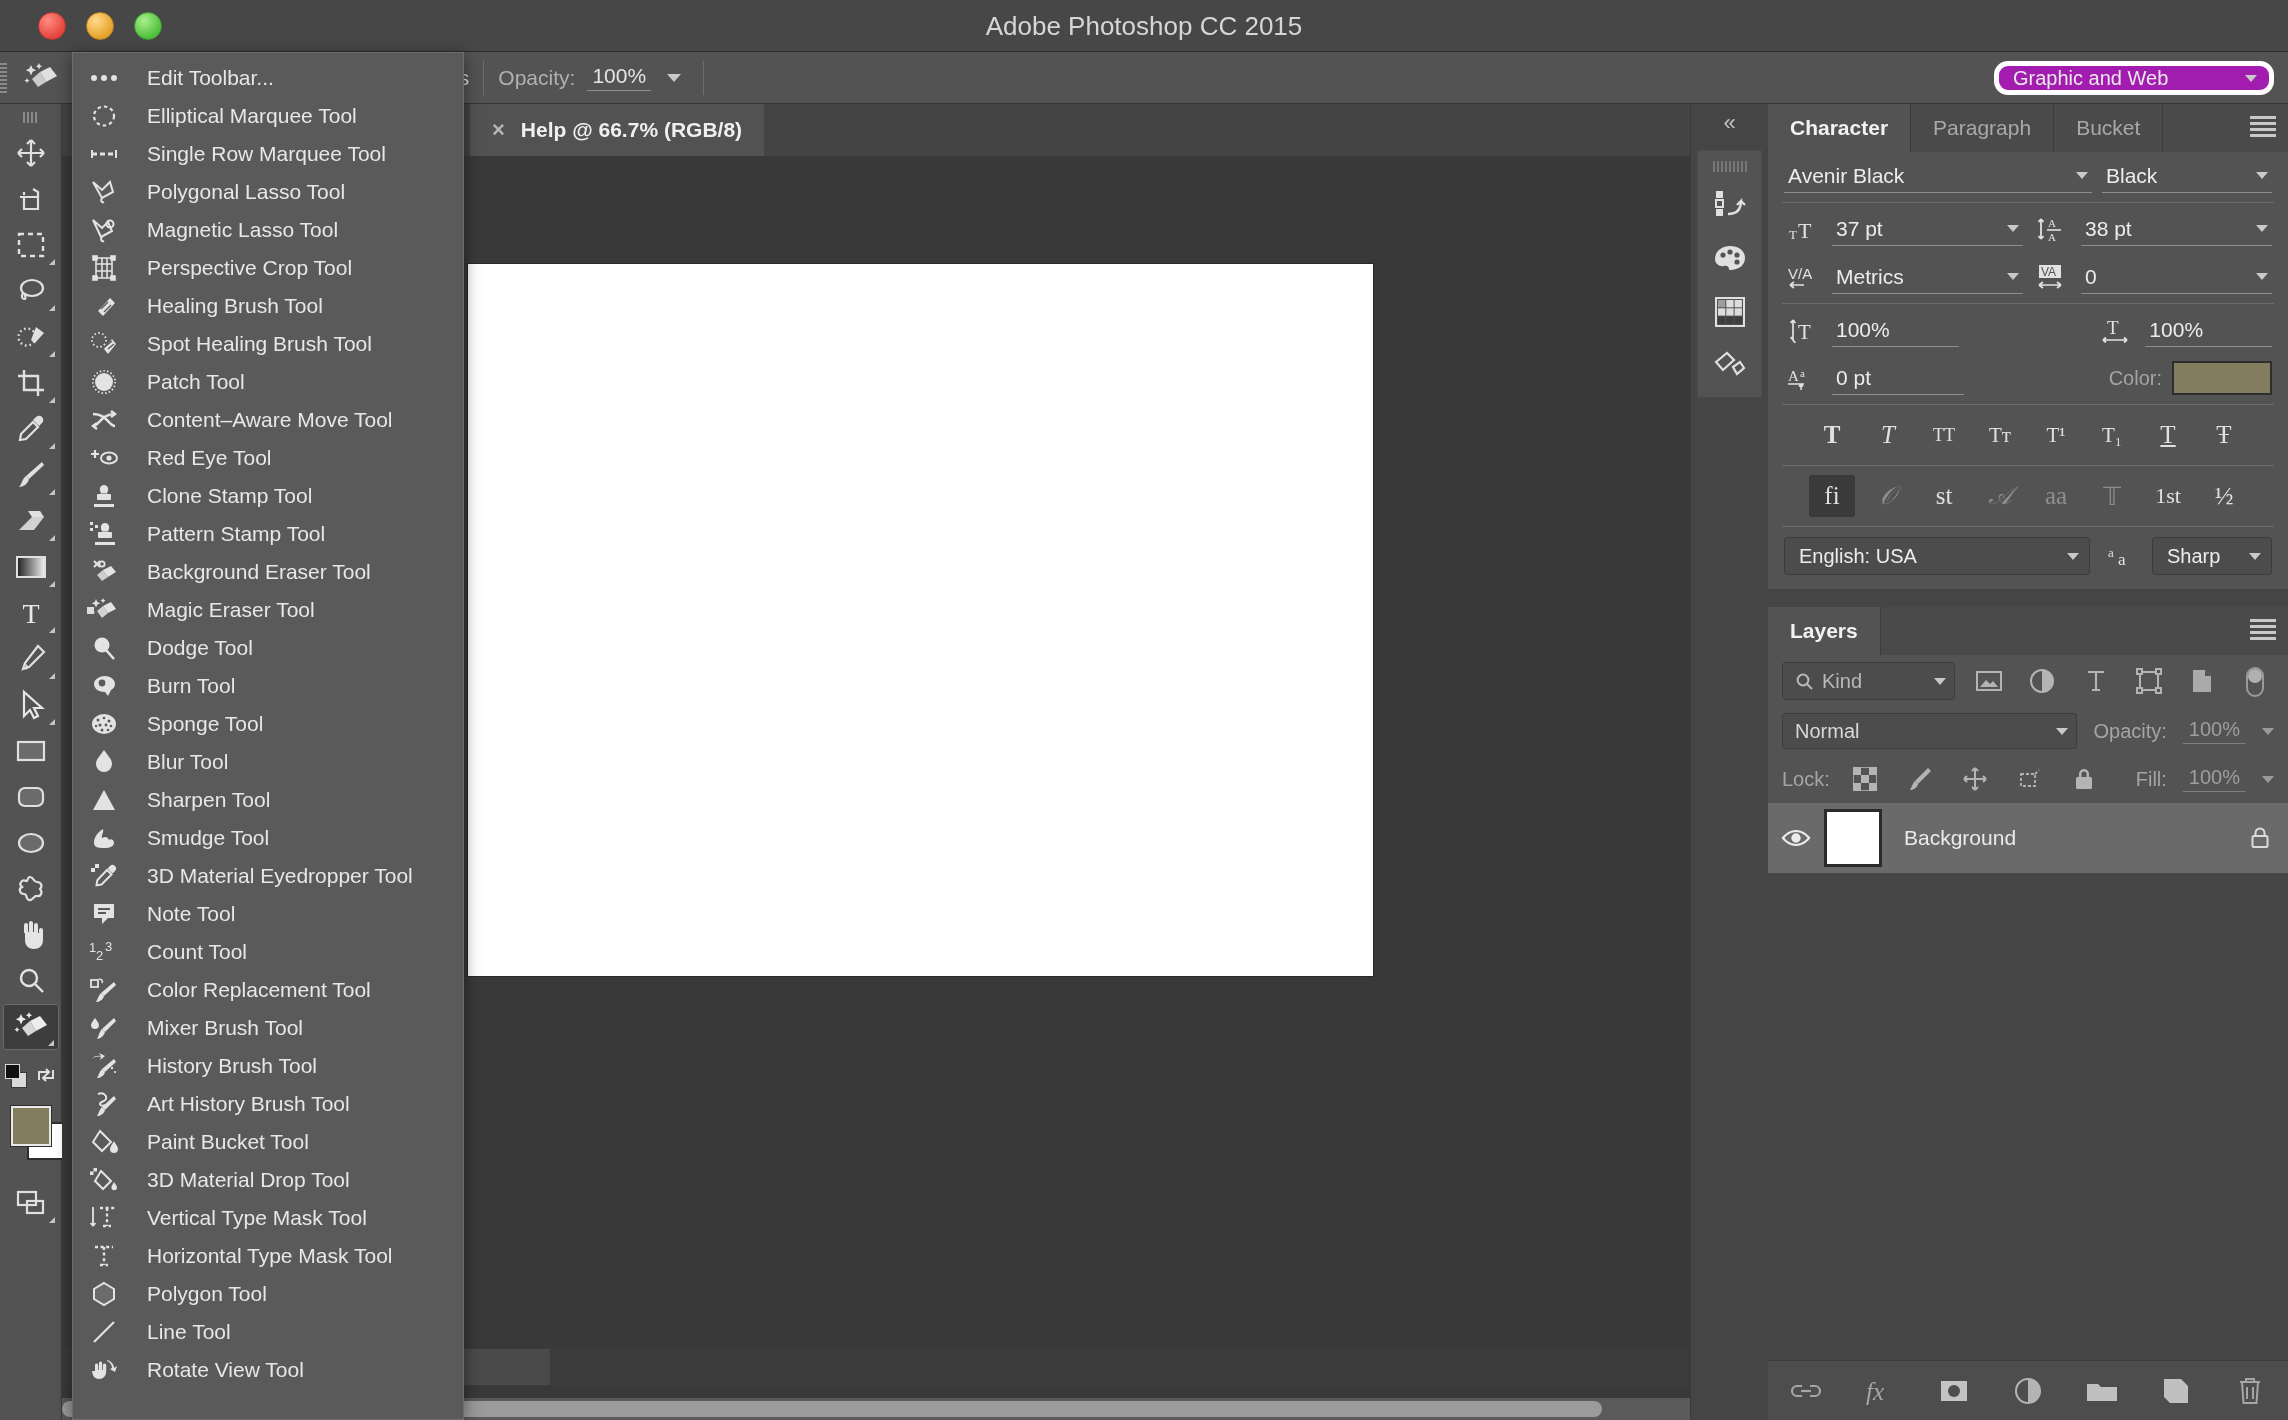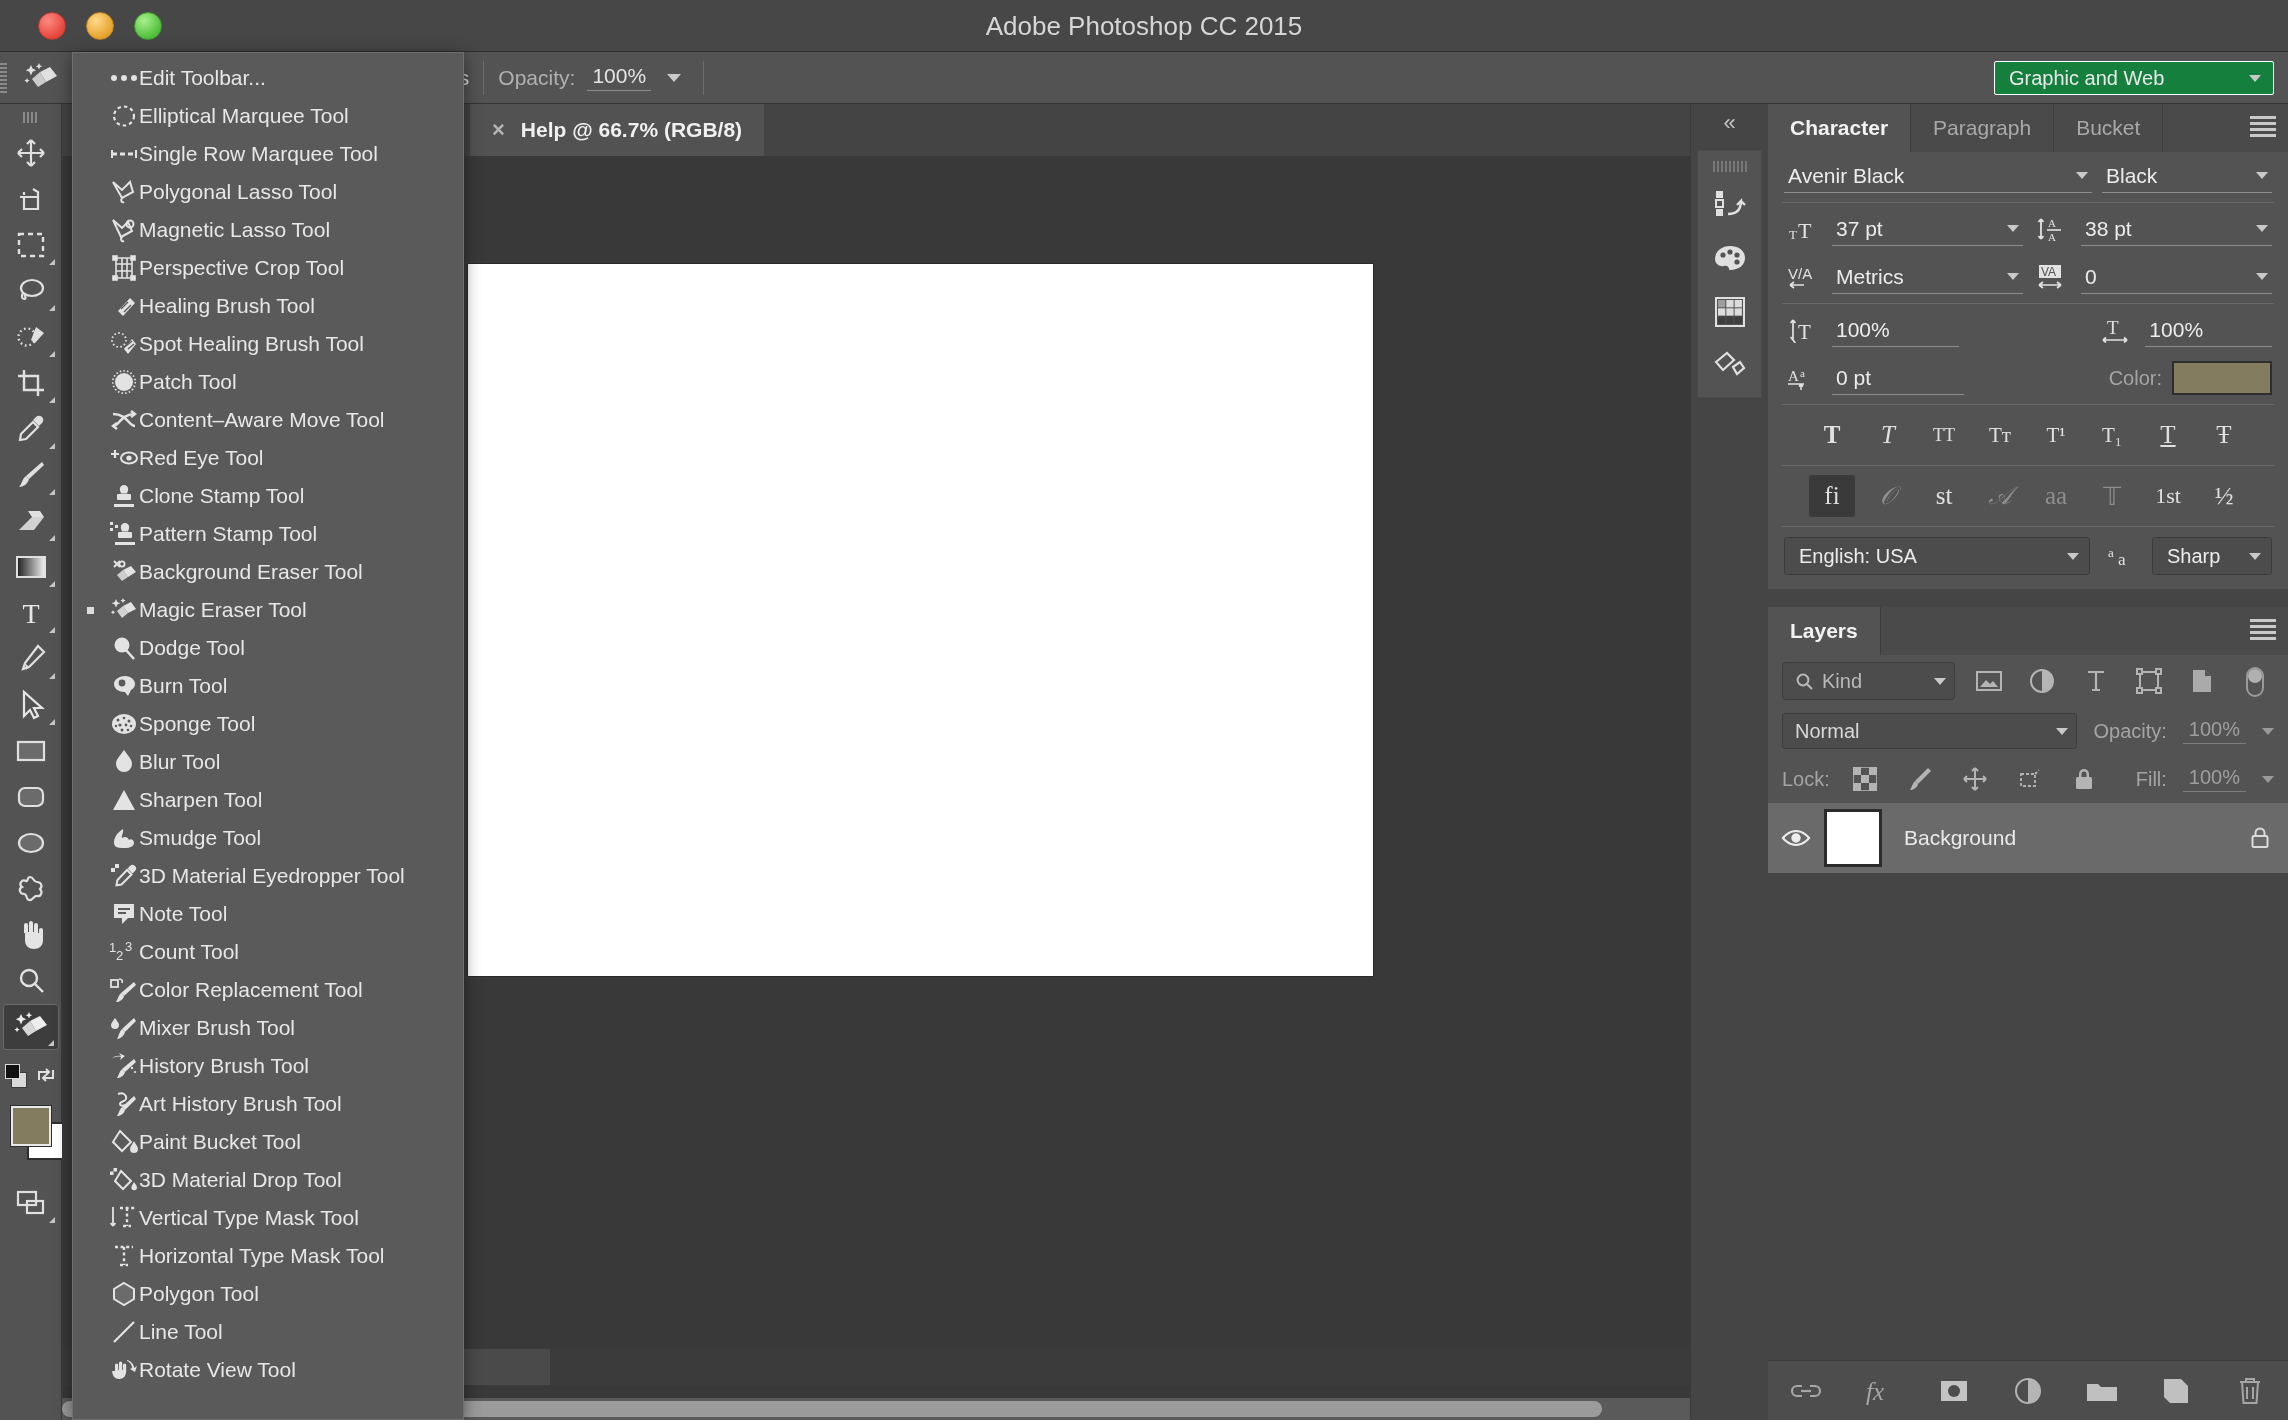--- a/index.html
+++ b/index.html
@@ -49,21 +49,21 @@
           display:flex; align-items:center; justify-content:center; }
   .cbox.on { background:#e2e2e2; border-color:#e2e2e2; }
   .cbox.on::after { content:"✓"; color:#2d2d2d; font-size:16px; line-height:1; font-weight:bold;}
   .ob-label { color:#b0b0b0; font-size:21px; }
   .ob-val { color:#e4e4e4; font-size:21px; border-bottom:1px solid #8d8d8d; padding:0 5px 2px 5px; }
   .chev { width:0;height:0;border-left:7px solid transparent;border-right:7px solid transparent;
           border-top:8px solid #c9c9c9; }
   .chev.sm { border-left-width:6px;border-right-width:6px;border-top-width:7px;}
   .ws-select {
     position:absolute; right:14px; top:9px; width:280px; height:34px;
-    background:#15803d; border:1px solid #ffffff; border-radius:2px;
+    background:#a21caf; border:5px solid #ffffff; border-radius:14px;
     display:flex; align-items:center; justify-content:space-between;
     padding:0 12px 0 14px; color:#e9e9e9; font-size:20px;
   }
 
   
   .toolbar {
     position:absolute; left:0; top:104px; width:62px; height:1316px;
     background:#535353; border-right:1px solid #3a3a3a;
   }
   .tb-grip { height:26px; display:flex;align-items:center;justify-content:center;}
@@ -88,21 +88,21 @@
 
   
   .flyout {
     position:absolute; left:72px; top:52px; width:392px; height:1368px;
     background:#5a5a5a; border:1px solid #6f6f6f;
     box-shadow:0 3px 16px rgba(0,0,0,.45);
     padding-top:6px; overflow:hidden; z-index:50;
   }
   .fo-item {
     position:relative; height:38px; display:flex; align-items:center;
-    padding-left:36px; gap:0; cursor:default;
+    padding-left:16px; gap:28px; cursor:default;
   }
   .fo-mark { position:absolute; left:14px; top:16px; width:7px;height:7px; background:#dcdcdc; }
   .fo-icon { width:30px; height:28px; display:flex;align-items:center;justify-content:center; flex:0 0 30px;}
   .fo-label { color:#e7e7e7; font-size:21px; white-space:nowrap; }
 
   
   .docarea { position:absolute; left:62px; top:104px; width:1628px; height:1316px; background:#3b3b3b; }
   .tabstrip { position:absolute; left:0; top:0; width:1628px; height:52px; background:#444; }
   .tab {
     position:absolute; top:0; height:52px; display:flex; align-items:center; gap:16px;

